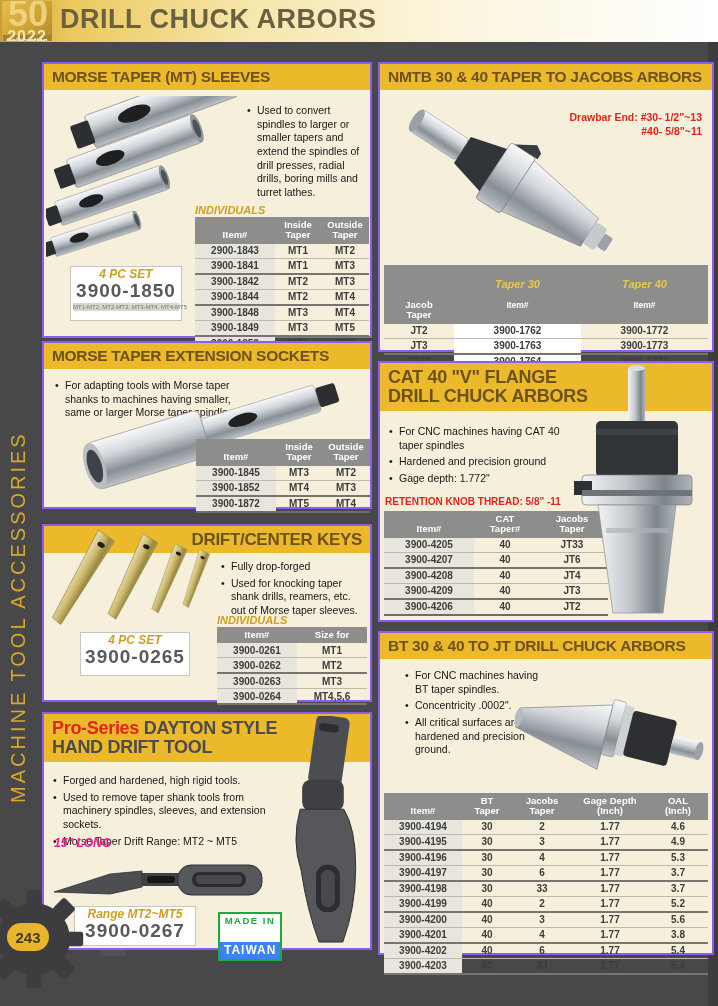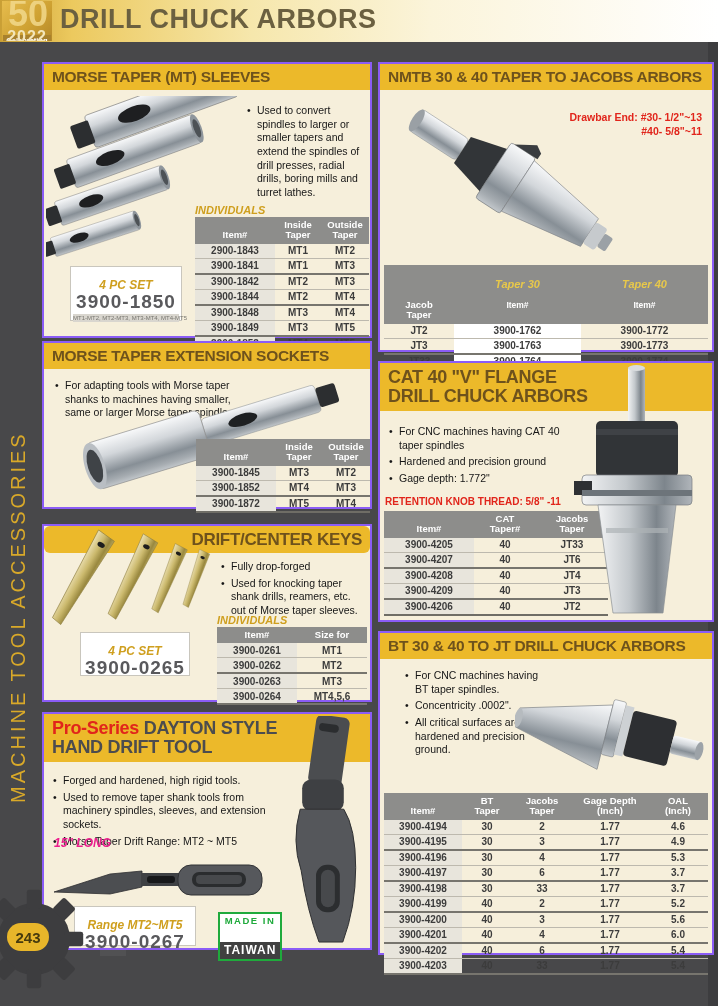--- a/index.html
+++ b/index.html
@@ -39,36 +39,36 @@
   .ptable{position:absolute;border-collapse:collapse;table-layout:fixed;border-bottom:2px solid #6f6d66;}
   .ptable th{background:#8d8d8b;color:#fff;font-size:9.5px;line-height:1.1;white-space:pre-line;
              padding:3px 2px;font-weight:bold;vertical-align:bottom;}
   .ptable td{font-size:10px;font-weight:bold;color:#3c3c3c;text-align:center;
              padding:1.5px 2px;border-bottom:1px solid #bdb9ae;}
   .ptable tbody tr:nth-child(even) td{border-bottom:2px solid #77756e;}
   .shade-first td:first-child{background:#e8e5dc;}
   .shade-mid td:nth-child(2){background:#ffffff;}
   .th-accent{color:#e8c84a;font-style:italic;font-size:11px;font-weight:bold;display:block;}
   .th-sub{font-size:8.5px;display:block;}
-  .setbox{position:absolute;background:#fff;border:1px solid #c9c6bd;text-align:center;padding:11px 2px 2px;box-sizing:border-box;}
+  .setbox{position:absolute;background:#fff;border:1px solid #c9c6bd;text-align:center;padding:0 2px 2px;box-sizing:border-box;}
   .setbox .lbl{color:#cf9f1e;font-style:italic;font-weight:bold;font-size:12px;display:block;}
   .setbox .num{color:#59595c;font-weight:bold;font-size:19px;letter-spacing:1px;line-height:1.05;display:block;}
   .setbox .contents{background:#d9d6cf;color:#77756f;font-size:6px;margin-top:2px;padding:1px 0;display:block;white-space:nowrap;}
   .redtext{color:#e1251b;font-weight:bold;}
   .magenta{color:#ec1e8e;font-weight:bold;font-style:italic;}
   .drawbar{position:absolute;right:10px;top:46px;text-align:right;font-size:10.5px;line-height:1.35;}
   .retention{position:absolute;left:5px;top:133px;font-size:10px;}
   .madein{position:absolute;border:2px solid #1faa3c;background:#fff;text-align:center;font-weight:bold;line-height:1;}
   .madein .l1{color:#1faa3c;font-size:9.5px;letter-spacing:1.5px;padding:2px 4px 16px;display:block;}
-  .madein .l2{background:#404040;color:#fff;font-size:12px;padding:2px 4px 3px;display:block;letter-spacing:1px;}
+  .madein .l2{background:#3b82f6;color:#fff;font-size:12px;padding:2px 4px 3px;display:block;letter-spacing:1px;}
   .img{position:absolute;}
   .ps-accent{color:#e1251b;}
   .ps-rest{color:#4c4c4e;}
   .chead.two{font-size:18px;}
-  .chead.right{text-align:right;font-size:17px;border-radius:6px;}
+  .chead.right{text-align:right;font-size:17px;}
 </style>
 </head>
 <body>
 
 <div class="stage">
 
   <svg width="0" height="0" style="position:absolute">
     <defs>
       <linearGradient id="metalV" x1="0" y1="0" x2="0" y2="1">
         <stop offset="0" stop-color="#f8f9fa"></stop>
@@ -588,21 +588,21 @@
             <td>40</td>
             <td>3</td>
             <td>1.77</td>
             <td>5.6</td>
           </tr>
           <tr>
             <td>3900-4201</td>
             <td>40</td>
             <td>4</td>
             <td>1.77</td>
-            <td>6.0</td>
+            <td>3.8</td>
           </tr>
           <tr>
             <td>3900-4202</td>
             <td>40</td>
             <td>6</td>
             <td>1.77</td>
             <td>5.4</td>
           </tr>
           <tr>
             <td>3900-4203</td>

